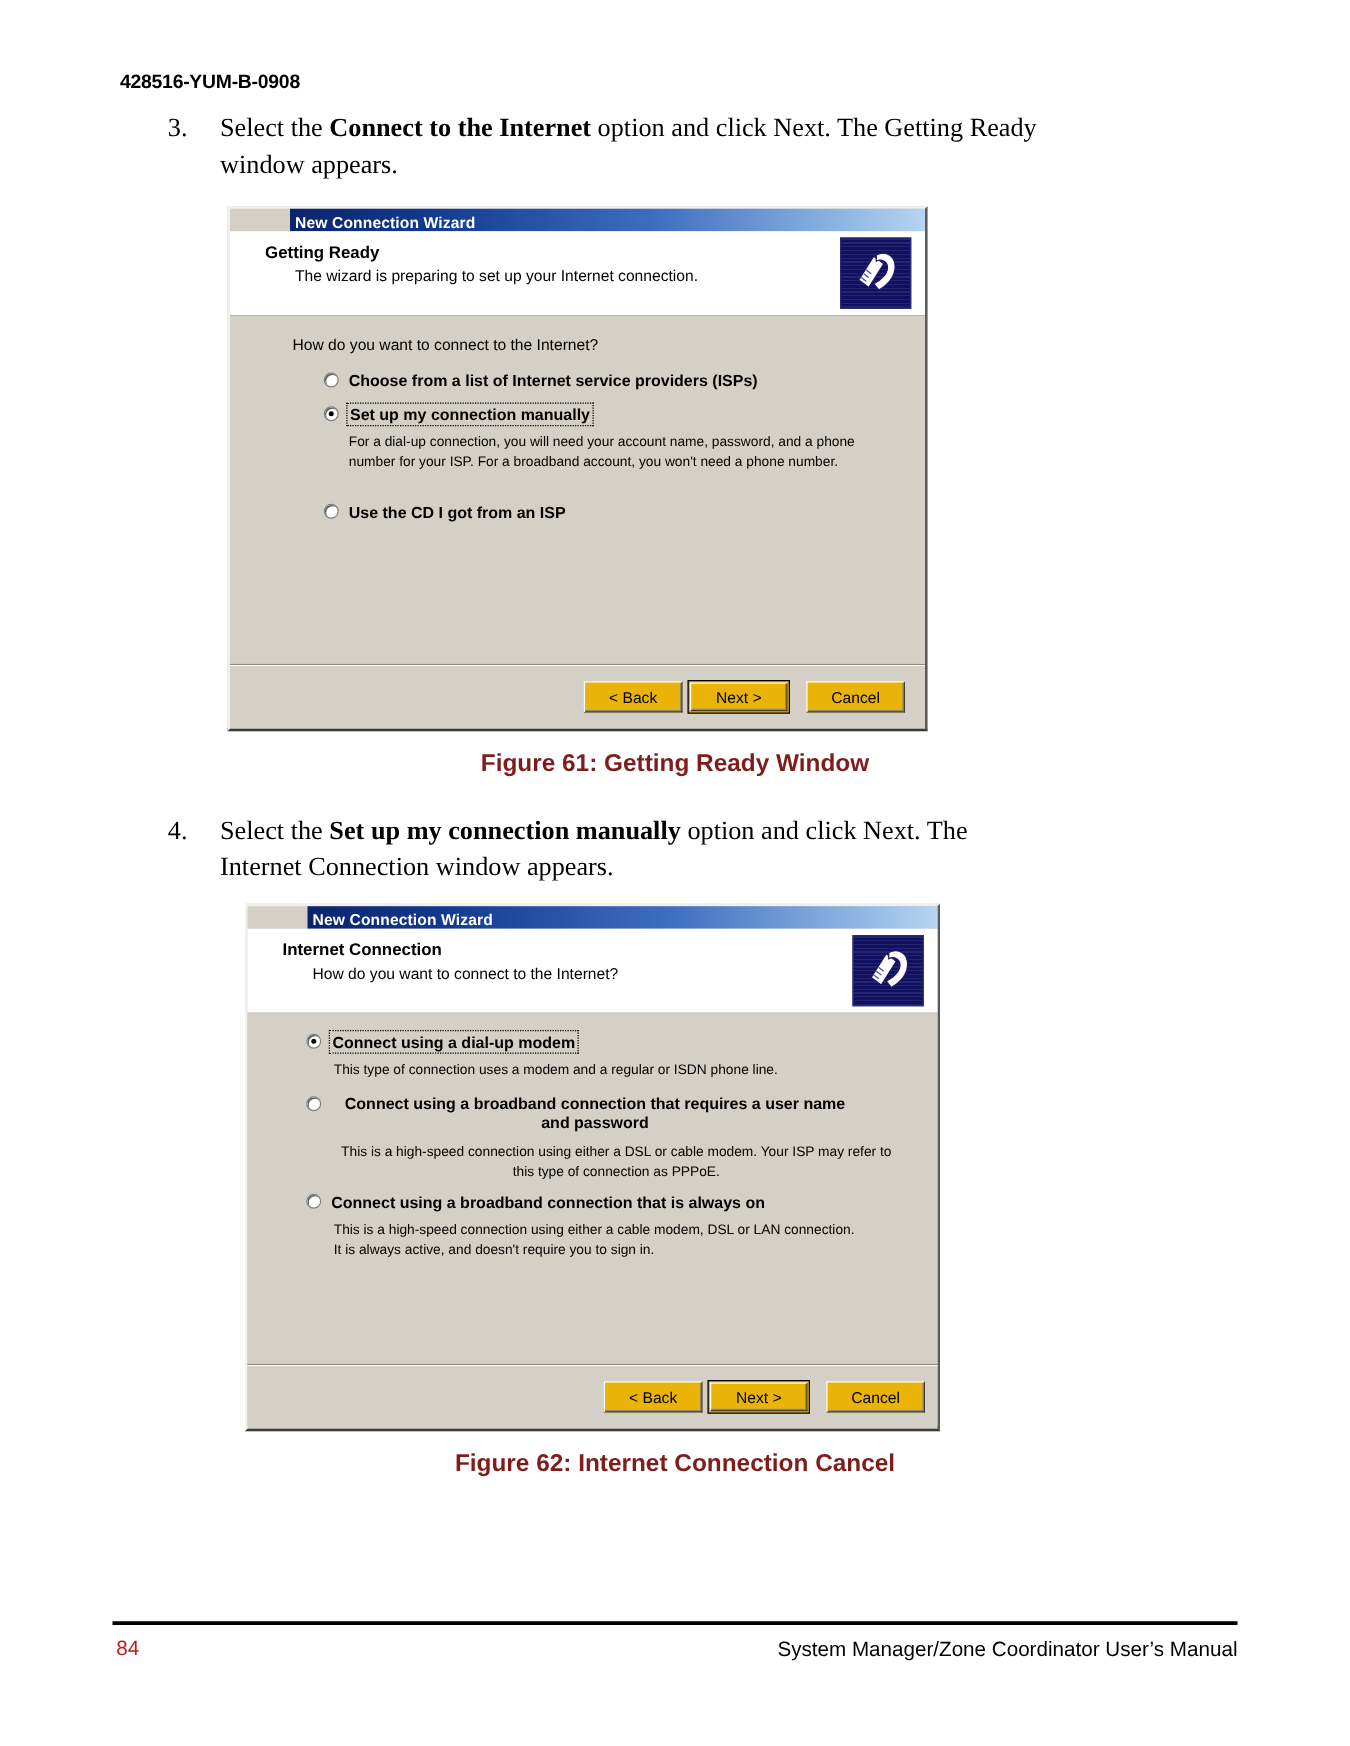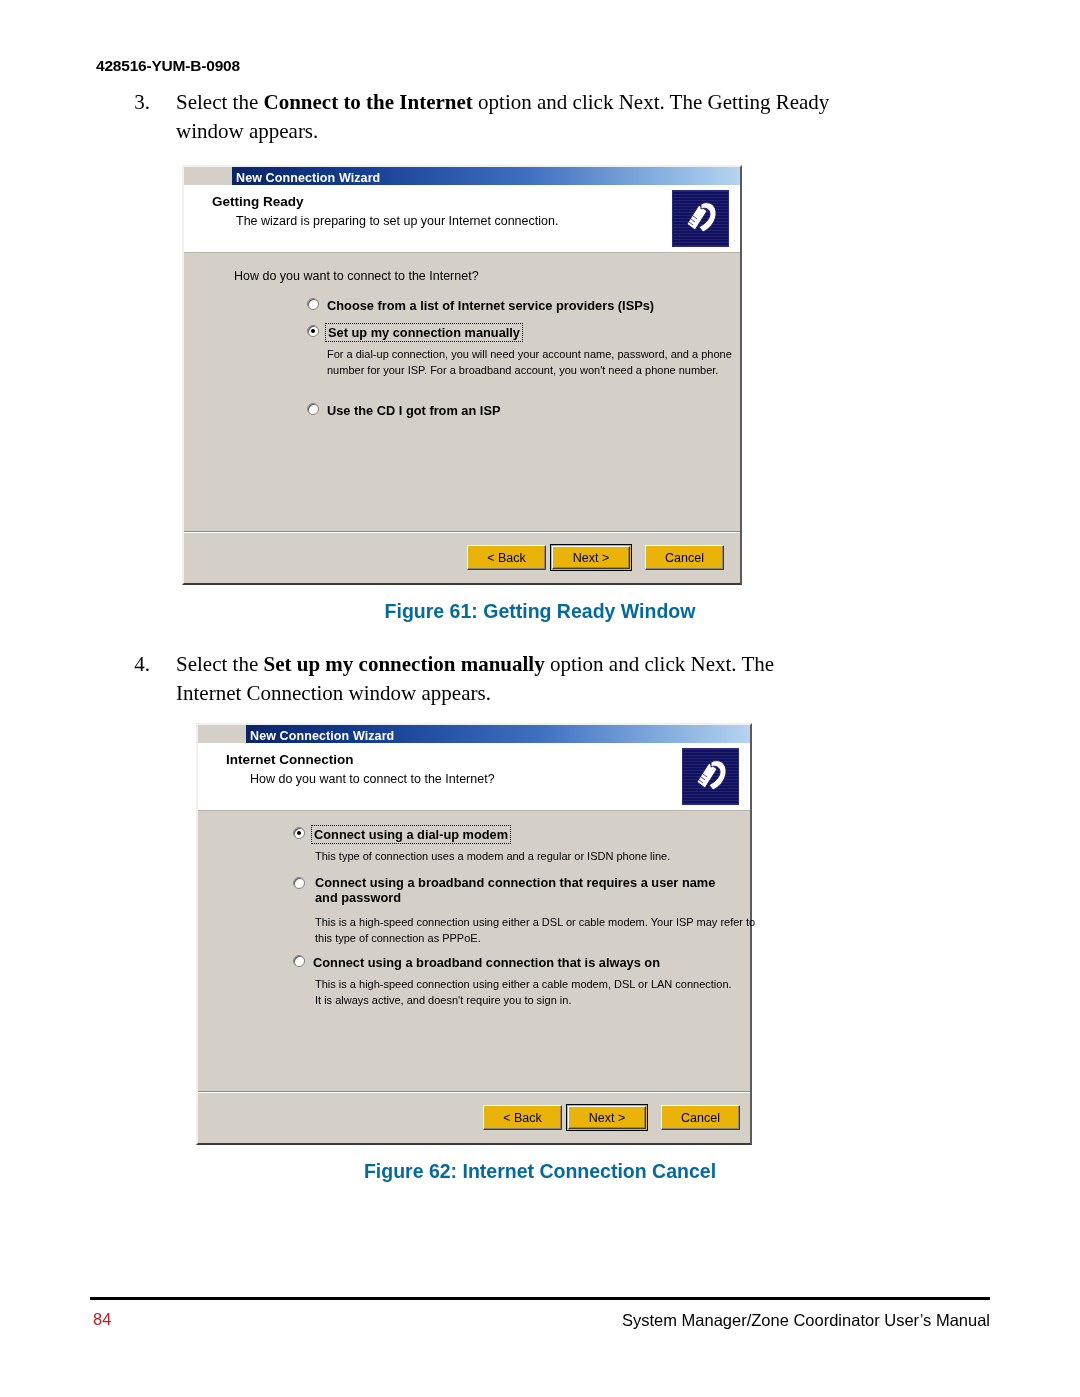--- a/index.html
+++ b/index.html
@@ -50,21 +50,21 @@
 
   #step3 { left: 120px; top: 88px; width: 740px; }
   #step4 { left: 120px; top: 650px; width: 700px; }
 
   
   .caption {
     position: absolute;
     font-family: "Liberation Sans", sans-serif;
     font-weight: bold;
     font-size: 19.5px;
-    color: #0369a1;
+    color: #7f1d1d;
     text-align: center;
     width: 100%;
     left: 0;
   }
   #cap61 { top: 600px; }
   #cap62 { top: 1160px; }
 
   
   .footer-rule {
     position: absolute;
@@ -172,21 +172,20 @@
     box-sizing: border-box;
   }
 
   .prompt {
     position: absolute;
     font-size: 12.5px;
     white-space: nowrap;
   }
   .opt {
     position: absolute;
-    margin-left: 48px;
   }
   .radio {
     position: absolute;
     left: 0;
     top: 2px;
     width: 12px;
     height: 12px;
     border-radius: 50%;
     background: #ffffff;
     border: 1px solid #808080;
@@ -364,21 +363,21 @@
   </div>
 
   <div class="body-area" style="height:280px;">
 
     <div class="opt" style="left:47px; top:14px; width:470px;">
       <span class="radio checked"></span>
       <span class="opt-label focused">Connect using a dial-up modem</span>
       <span class="opt-desc" style="left:22px; top:24px; width:450px;">This type of connection uses a modem and a regular or ISDN phone line.</span>
     </div>
 
-    <div class="opt" style="left:47px; top:64px; width:450px;">
+    <div class="opt" style="left:47px; top:64px; width:450px;text-align:center;">
       <span class="radio"></span>
       <span class="opt-label" style="width:418px; display:block; margin-left:22px;">Connect using a broadband connection that requires a user name and password</span>
       <span class="opt-desc" style="left:22px; top:40px; width:452px;">This is a high-speed connection using either a DSL or cable modem. Your ISP may refer to this type of connection as PPPoE.</span>
     </div>
 
     <div class="opt" style="left:47px; top:142px; width:450px;">
       <span class="radio"></span>
       <span class="opt-label">Connect using a broadband connection that is always on</span>
       <span class="opt-desc" style="left:22px; top:24px; width:420px;">This is a high-speed connection using either a cable modem, DSL or LAN connection. It is always active, and doesn't require you to sign in.</span>
     </div>

